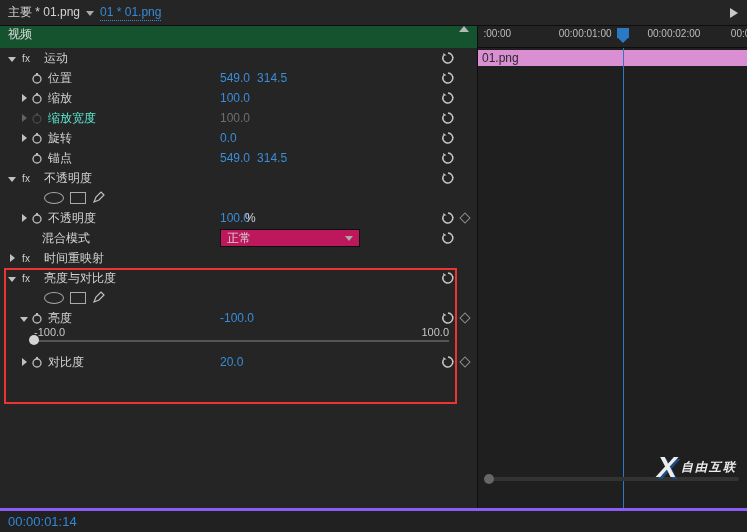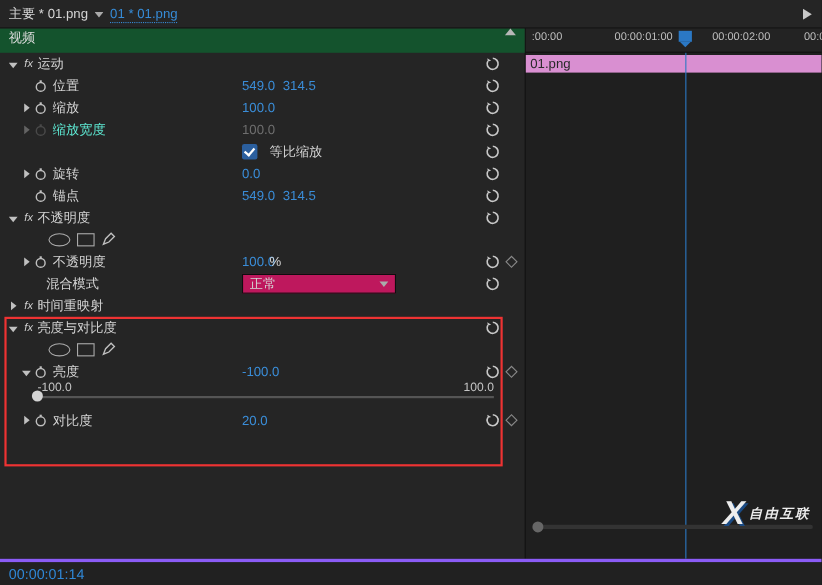--- a/index.html
+++ b/index.html
@@ -15,21 +15,21 @@
 .right{flex:1;background:#1b1b1b;display:flex;flex-direction:column;position:relative}
 .sectionbar{display:flex;height:22px;background:#14532d;padding:0 8px}
 .sectionbar .lbl{flex:1;color:#dcdcdc}
 .sectionbar .tri-up{width:0;height:0;border-left:5px solid transparent;border-right:5px solid transparent;border-bottom:6px solid #b8b8b8}
 .panel{flex:1;overflow:hidden}
 .row{display:flex;align-items:center;height:20px;padding-left:6px;position:relative}
 .ind{display:inline-block;width:12px}
 .chev{display:inline-block;width:12px;text-align:center;color:#c8c8c8;cursor:pointer}
 .chev.closed::before{content:"";display:inline-block;width:0;height:0;border-top:4px solid transparent;border-bottom:4px solid transparent;border-left:5px solid #c0c0c0}
 .chev.open::before{content:"";display:inline-block;width:0;height:0;border-left:4px solid transparent;border-right:4px solid transparent;border-top:5px solid #c0c0c0}
-.fx{display:inline-flex;align-items:center;justify-content:center;width:16px;height:14px;font-style:italic;font-size:10px;color:#d0d0d0;margin-right:0}
+.fx{display:inline-flex;align-items:center;justify-content:center;width:16px;height:14px;font-size:10px;color:#d0d0d0;margin-right:10px}
 .sw{display:inline-flex;align-items:center;justify-content:center;width:14px;height:14px;margin-right:4px}
 .sw svg{display:block}
 .nm{color:#d4d4d4}
 .nm.muted{color:#5eead4}
 .valcol{position:absolute;left:220px;display:flex;gap:7px}
 .val{color:#3a8dd8;cursor:ew-resize}
 .val.muted{color:#6e6e6e}
 .rst{position:absolute;right:22px;top:0;height:20px;display:flex;align-items:center;cursor:pointer}
 .rst svg{display:block}
 .kfbtn{position:absolute;right:6px;top:0;height:20px;width:12px;display:flex;align-items:center;justify-content:center;cursor:pointer}
@@ -160,32 +160,20 @@
             <span class="val muted">100.0</span>
           </span>
         <span class="rst">
             <svg width="14" height="14" viewBox="0 0 14 14">
               <path d="M7 2 A5 5 0 1 1 2.5 4.5" fill="none" stroke="#c8c8c8" stroke-width="1.5"></path>
               <path d="M2 2 L2.5 5 L5.5 4.2 Z" fill="#c8c8c8"></path>
             </svg>
           </span>
       </div>
       <div class="row">
-        <span class="valcol" style="display:flex;align-items:center">
-          <span class="checkbox"></span>
-          <span class="nm">等比缩放</span>
-        </span>
-        <span class="rst">
-            <svg width="14" height="14" viewBox="0 0 14 14">
-              <path d="M7 2 A5 5 0 1 1 2.5 4.5" fill="none" stroke="#c8c8c8" stroke-width="1.5"></path>
-              <path d="M2 2 L2.5 5 L5.5 4.2 Z" fill="#c8c8c8"></path>
-            </svg>
-          </span>
-      </div>
-      <div class="row">
         <span class="ind"></span>
           <span class="chev closed"></span>
         <span class="sw">
             <svg width="12" height="12" viewBox="0 0 12 12">
               <circle cx="6" cy="7" r="4" fill="none" stroke="#c0c0c0" stroke-width="1.3"></circle>
               <rect x="5" y="1" width="2" height="2" fill="#c0c0c0"></rect>
             </svg>
           </span>
         <span class="nm">旋转</span>
         <span class="valcol">

